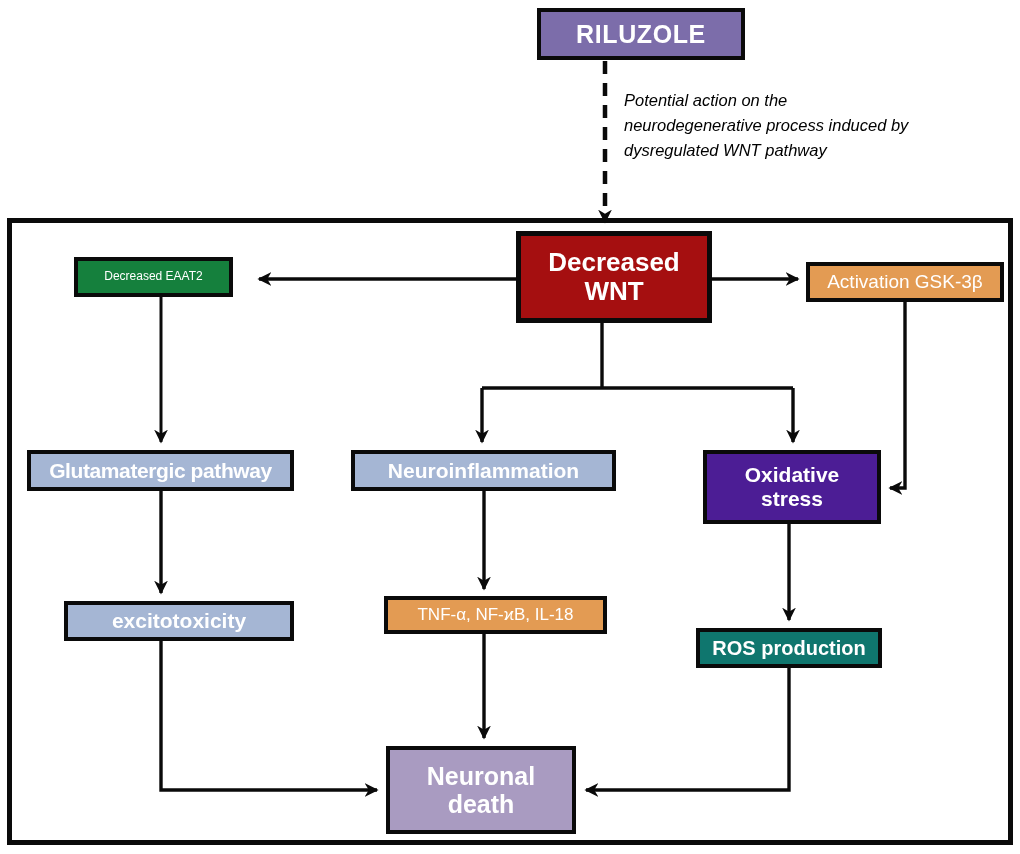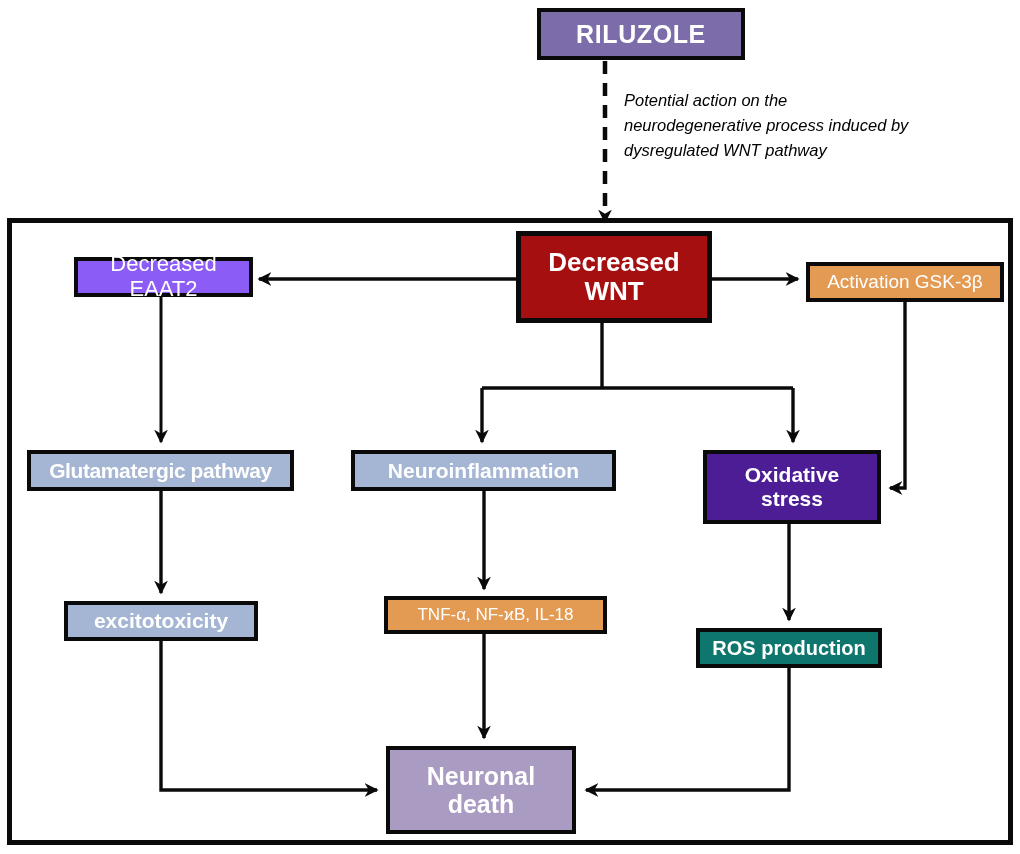--- a/index.html
+++ b/index.html
@@ -49,23 +49,23 @@
     margin-left: 35px;
   }
   .n-wnt {
     left: 516px; top: 231px; width: 196px; height: 92px;
     background: #a50f10;
     border-width: 5px;
     font-size: 26px;
     font-weight: bold;
   }
   .n-eaat2 {
-    left: 74px; top: 257px; width: 179px; height: 40px;
-    background: #8b5cf6;
-    font-size: 22px;
+    left: 74px; top: 257px; width: 159px; height: 40px;
+    background: #15803d;
+    font-size: 12px;
     font-weight: normal;
   }
   .n-gsk {
     left: 806px; top: 262px; width: 198px; height: 40px;
     background: #e39b53;
     font-size: 19px;
     font-weight: normal;
   }
   .n-glut {
     left: 27px; top: 450px; width: 267px; height: 41px;
@@ -80,21 +80,21 @@
     font-size: 21px;
     font-weight: bold;
   }
   .n-oxid {
     left: 703px; top: 450px; width: 178px; height: 74px;
     background: #4c1d95;
     font-size: 21px;
     font-weight: bold;
   }
   .n-excito {
-    left: 64px; top: 601px; width: 194px; height: 40px;
+    left: 64px; top: 601px; width: 230px; height: 40px;
     background: #a5b6d4;
     font-size: 21px;
     font-weight: bold;
   }
   .n-tnf {
     left: 384px; top: 596px; width: 223px; height: 38px;
     background: #e39b53;
     font-size: 17px;
     font-weight: normal;
   }

